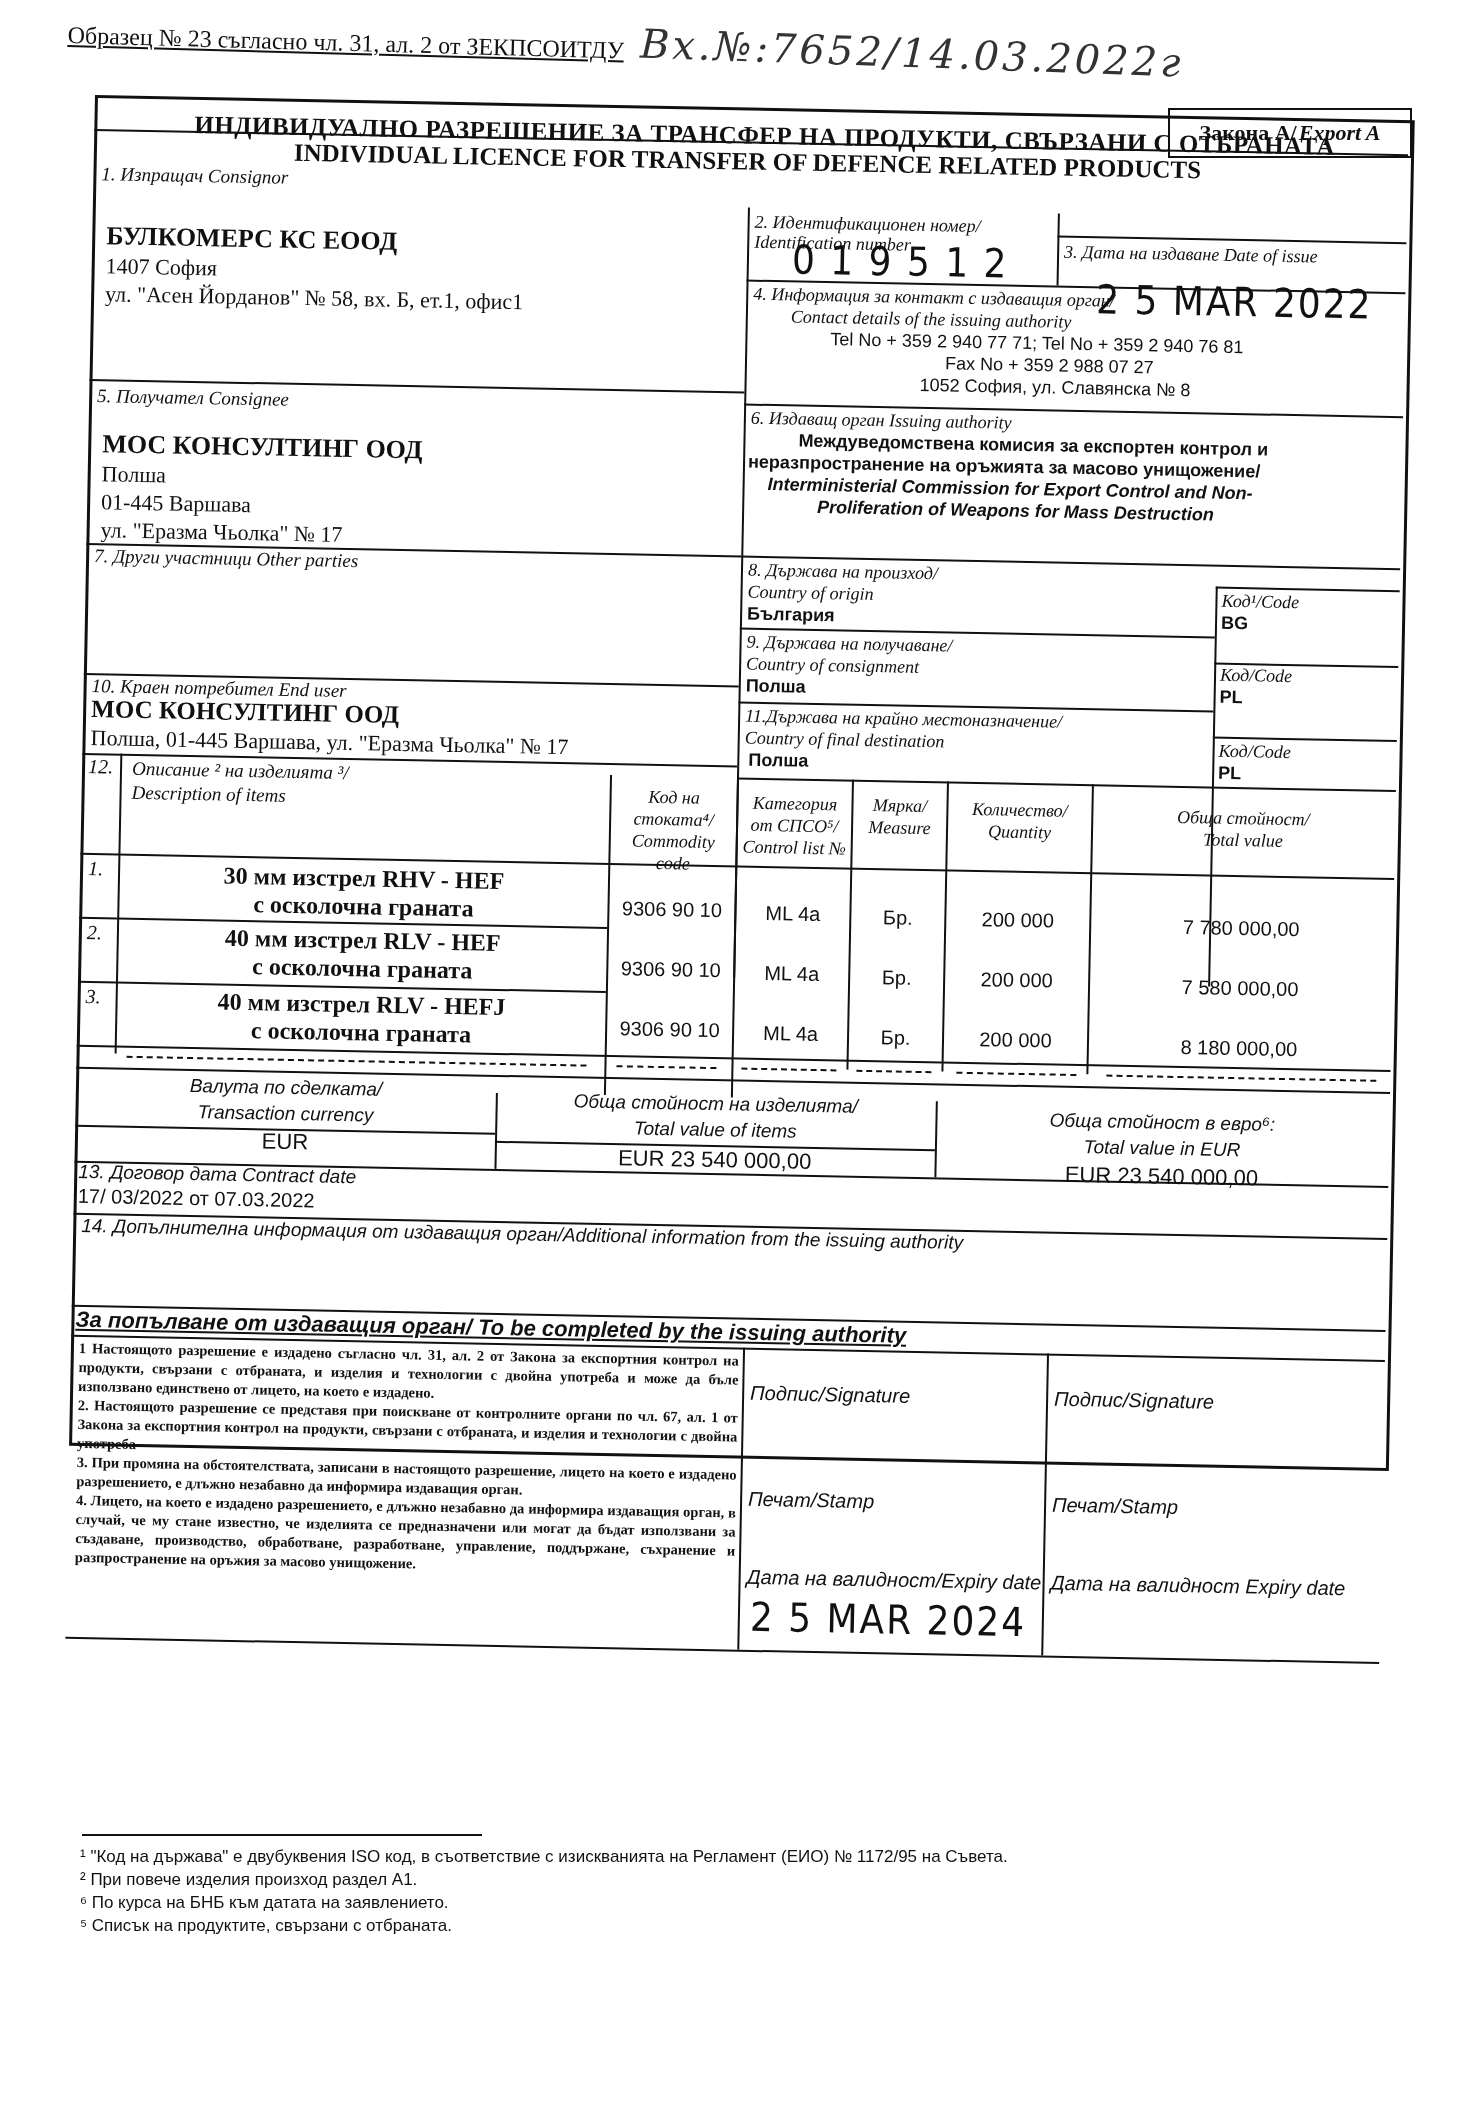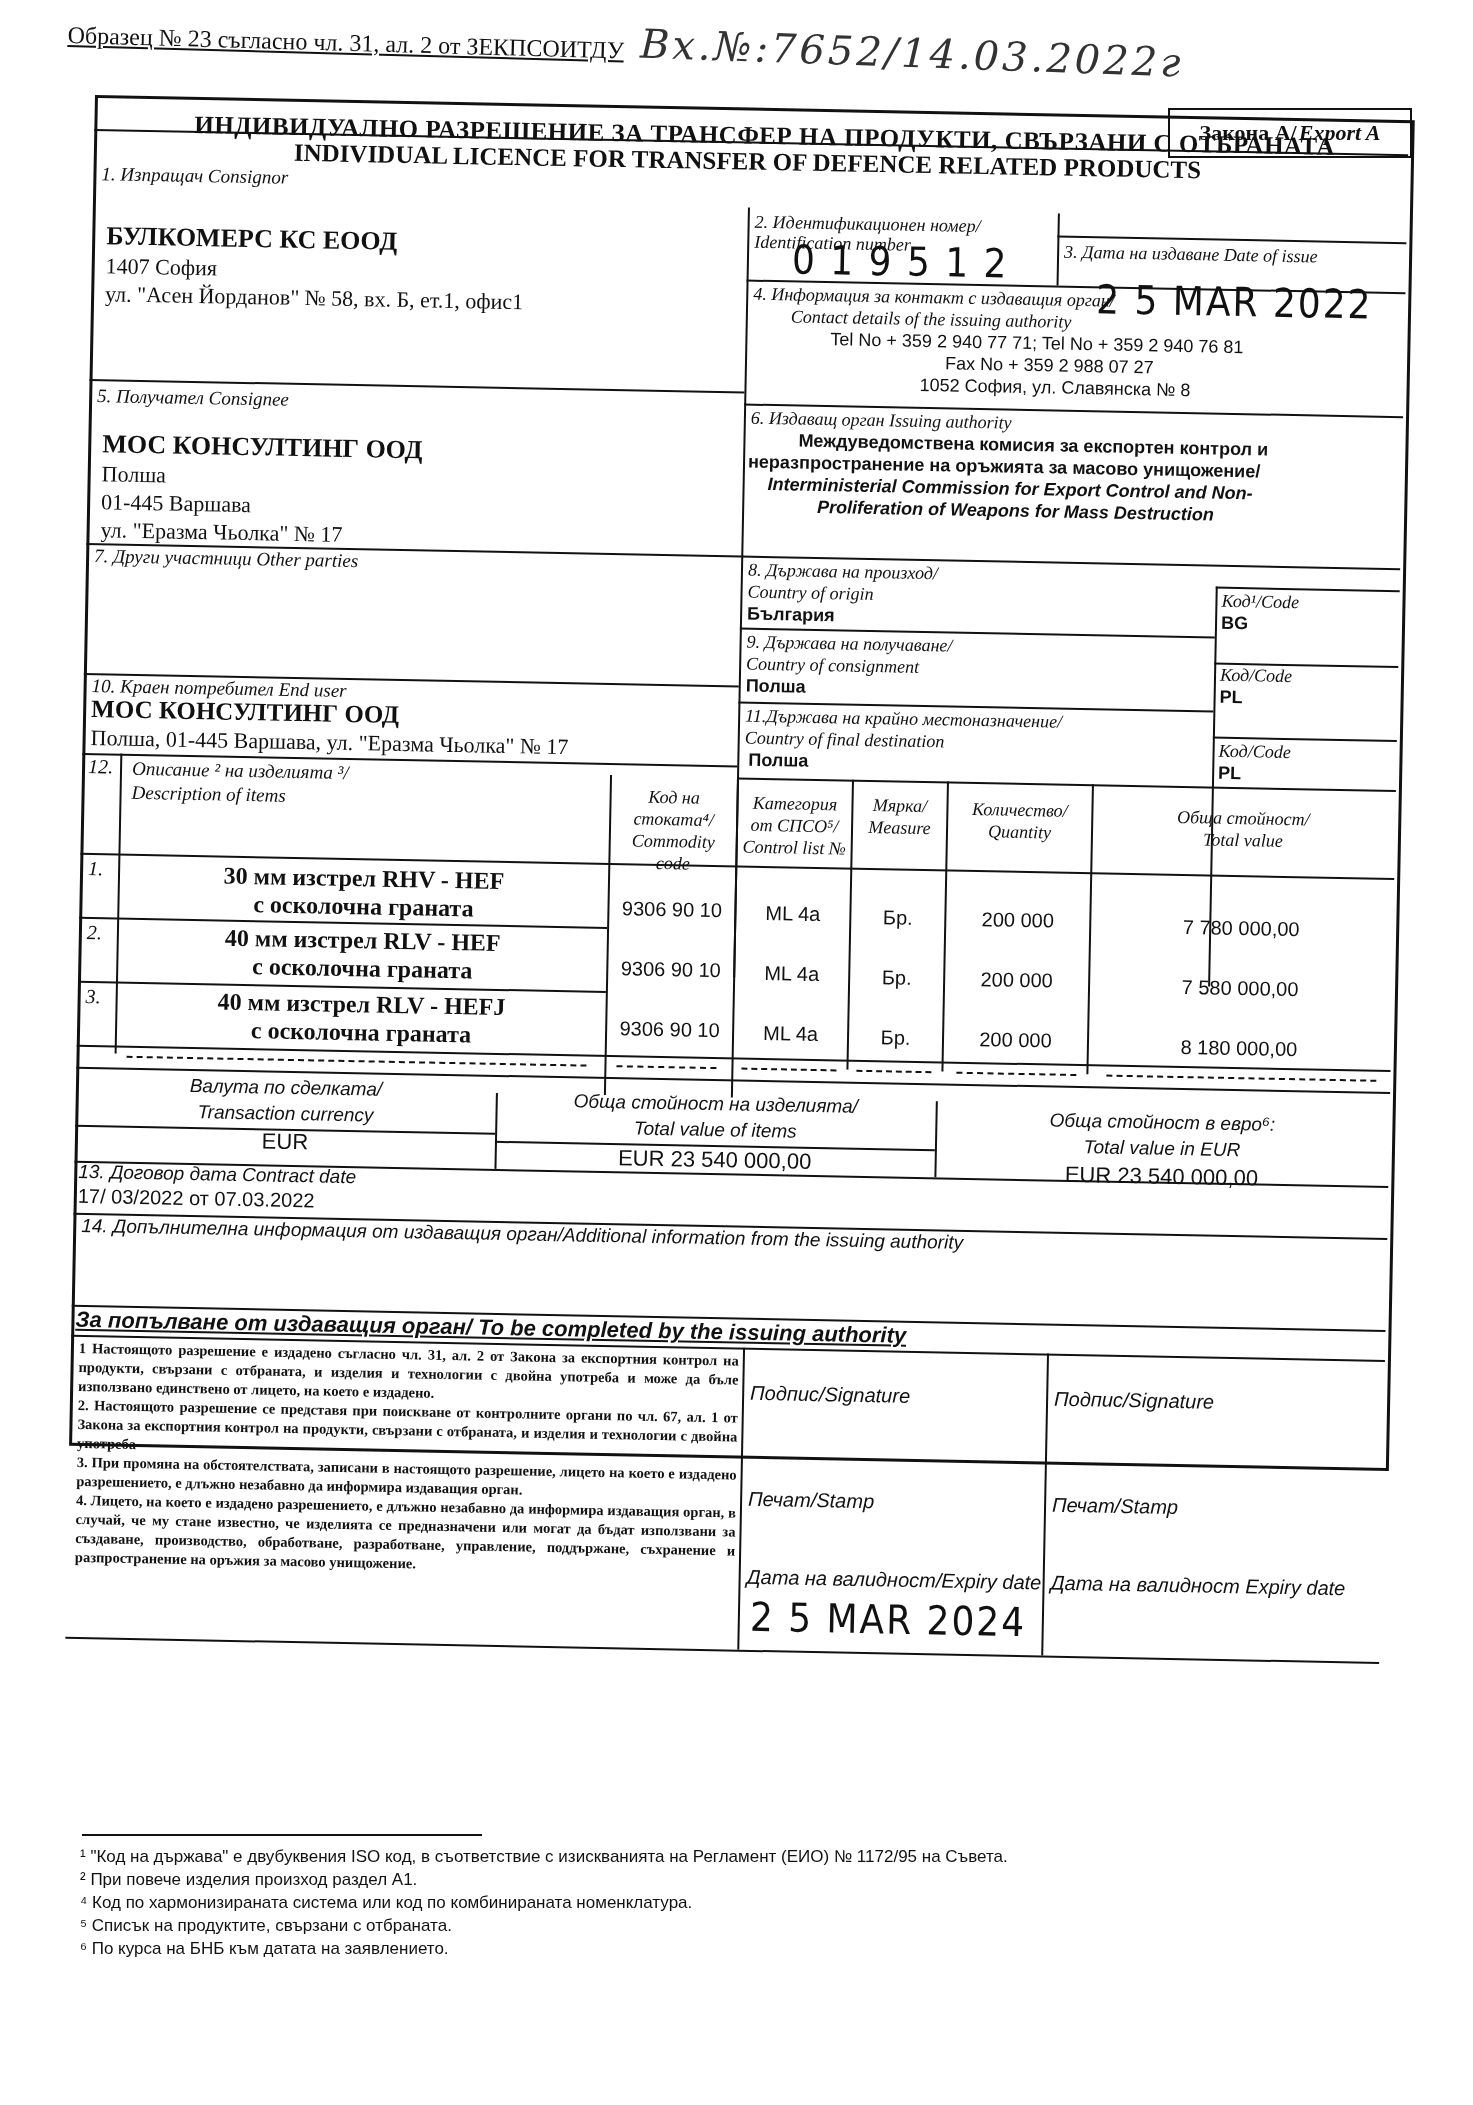--- a/index.html
+++ b/index.html
@@ -251,16 +251,15 @@
 
   <div class="lbl cond" style="left:984px;top:1274px;font-size:20px;">Подпис/Signature</div>
   <div class="lbl cond" style="left:984px;top:1380px;font-size:20px;">Печат/Stamp</div>
   <div class="lbl cond" style="left:984px;top:1458px;font-size:20px;">Дата на валидност Expiry date</div>
 </div>
 
 <div class="abs foot-rule"></div>
 <div class="abs foot cond">
   <div>¹ "Код на държава" е двубуквения ISO код, в съответствие с изискванията на Регламент (ЕИО) № 1172/95 на Съвета.</div>
   <div>² При повече изделия произход раздел А1.</div>
-  <div>⁴  Код по хармонизираната система или код по комбинираната номенклатура.</div>
+  <div>⁶ По курса на БНБ към датата на заявлението.</div>
   <div>⁵ Списък на продуктите, свързани с отбраната.</div>
-  <div>⁶ По курса на БНБ към датата на заявлението.</div>
 </div>
 
 </body></html>

